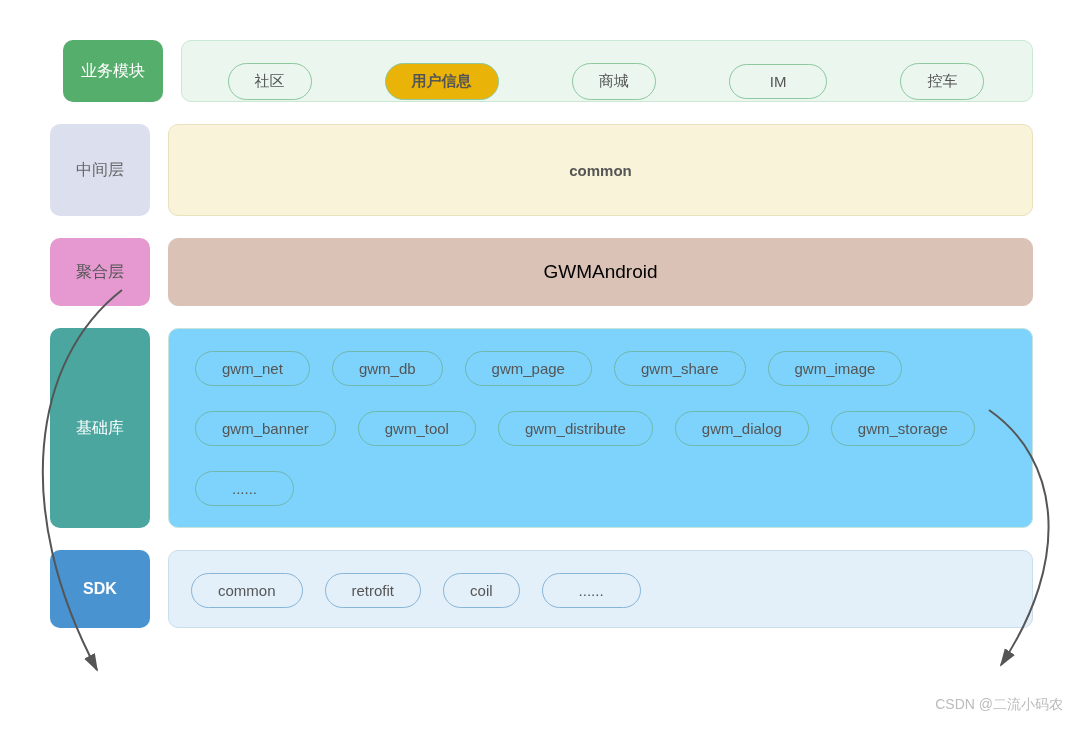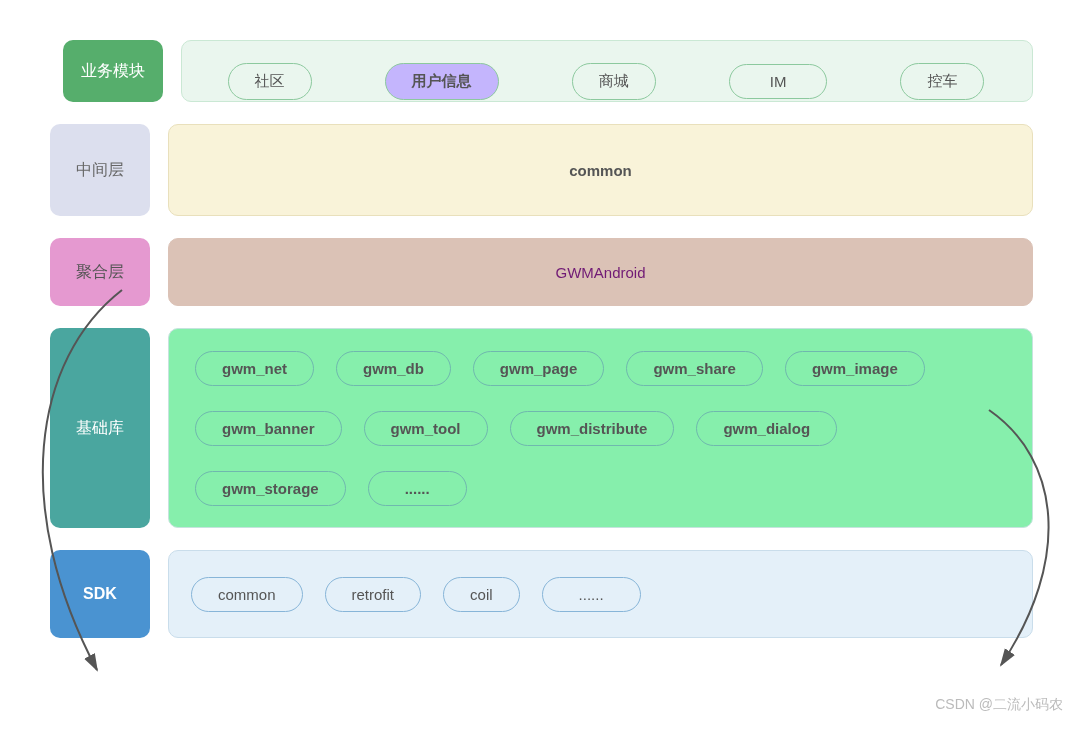--- a/index.html
+++ b/index.html
@@ -7,35 +7,35 @@
 .row { display: flex; gap: 18px; margin-bottom: 22px; align-items: stretch; }
 .label-box { width: 100px; display: flex; align-items: center; justify-content: center; color: #fff; font-size: 16px; font-weight: 500; border-radius: 10px; flex-shrink: 0; }
 .label-green { background: #56ae6c; }
 .label-lav { background: #dcdfee; color: #666; }
 .label-pink { background: #e599d0; color: #555; }
 .label-teal { background: #4aa69f; }
 .label-blue { background: #4a93d1; font-weight: bold; }
 .content-box { flex: 1; border-radius: 10px; display: flex; align-items: center; justify-content: center; padding: 22px; flex-wrap: wrap; gap: 14px 22px; }
 .c-green { background: #eaf6ee; border: 1px solid #cae8d4; padding-left: 20px; }
 .c-cream { background: #f9f3d9; border: 1px solid #e9e0bc; }
-.c-tan { background: #dbc2b6; border: 1px solid #dbc2b6; color: #701a75; font-size: 15px; }
-.c-mint { background: #86efac; border: 1px solid #c6e3de; justify-content: flex-start; padding: 16px 26px; font-weight: bold; }
+.c-tan { background: #dbc2b6; border: 1px solid #dbc2b6; color: #000000; font-size: 19px; }
+.c-mint { background: #7dd3fc; border: 1px solid #c6e3de; justify-content: flex-start; padding: 16px 26px; }
 .c-lblue { background: #e4f0f9; border: 1px solid #c9ddeb; justify-content: flex-start; }
 .pill { border: 1px solid #8cc99e; border-radius: 999px; padding: 8px 26px; font-size: 15px; color: #555; background: transparent; }
-.pill-active { background: #c4b5fd; font-weight: bold; }
+.pill-active { background: #eab308; font-weight: bold; }
 .pill-teal { border-color: #6fb8ae; }
 .pill-blue { border-color: #87b5d8; }
 .c-cream .inner { font-size: 15px; color: #555; font-weight: bold; }
 .arrow { position: absolute; pointer-events: none; }
 .watermark { position: absolute; bottom: 20px; right: 20px; color: #bbb; font-size: 14px; }
 .row-biz { height: 62px; margin-left: 13px; }
 .row-mid { height: 92px; border-radius: 29px; }
 .row-agg { height: 68px; }
 .row-base { height: 200px; }
-.row-sdk { height: 88px; }
+.row-sdk { height: 78px; }
 </style>
 </head>
 <body>
 
 <div class="row row-biz">
   <div class="label-box label-green">业务模块</div>
   <div class="content-box c-green" style="justify-content:space-around;">
     <span class="pill">社区</span>
     <span class="pill pill-active">用户信息</span>
     <span class="pill">商城</span>

